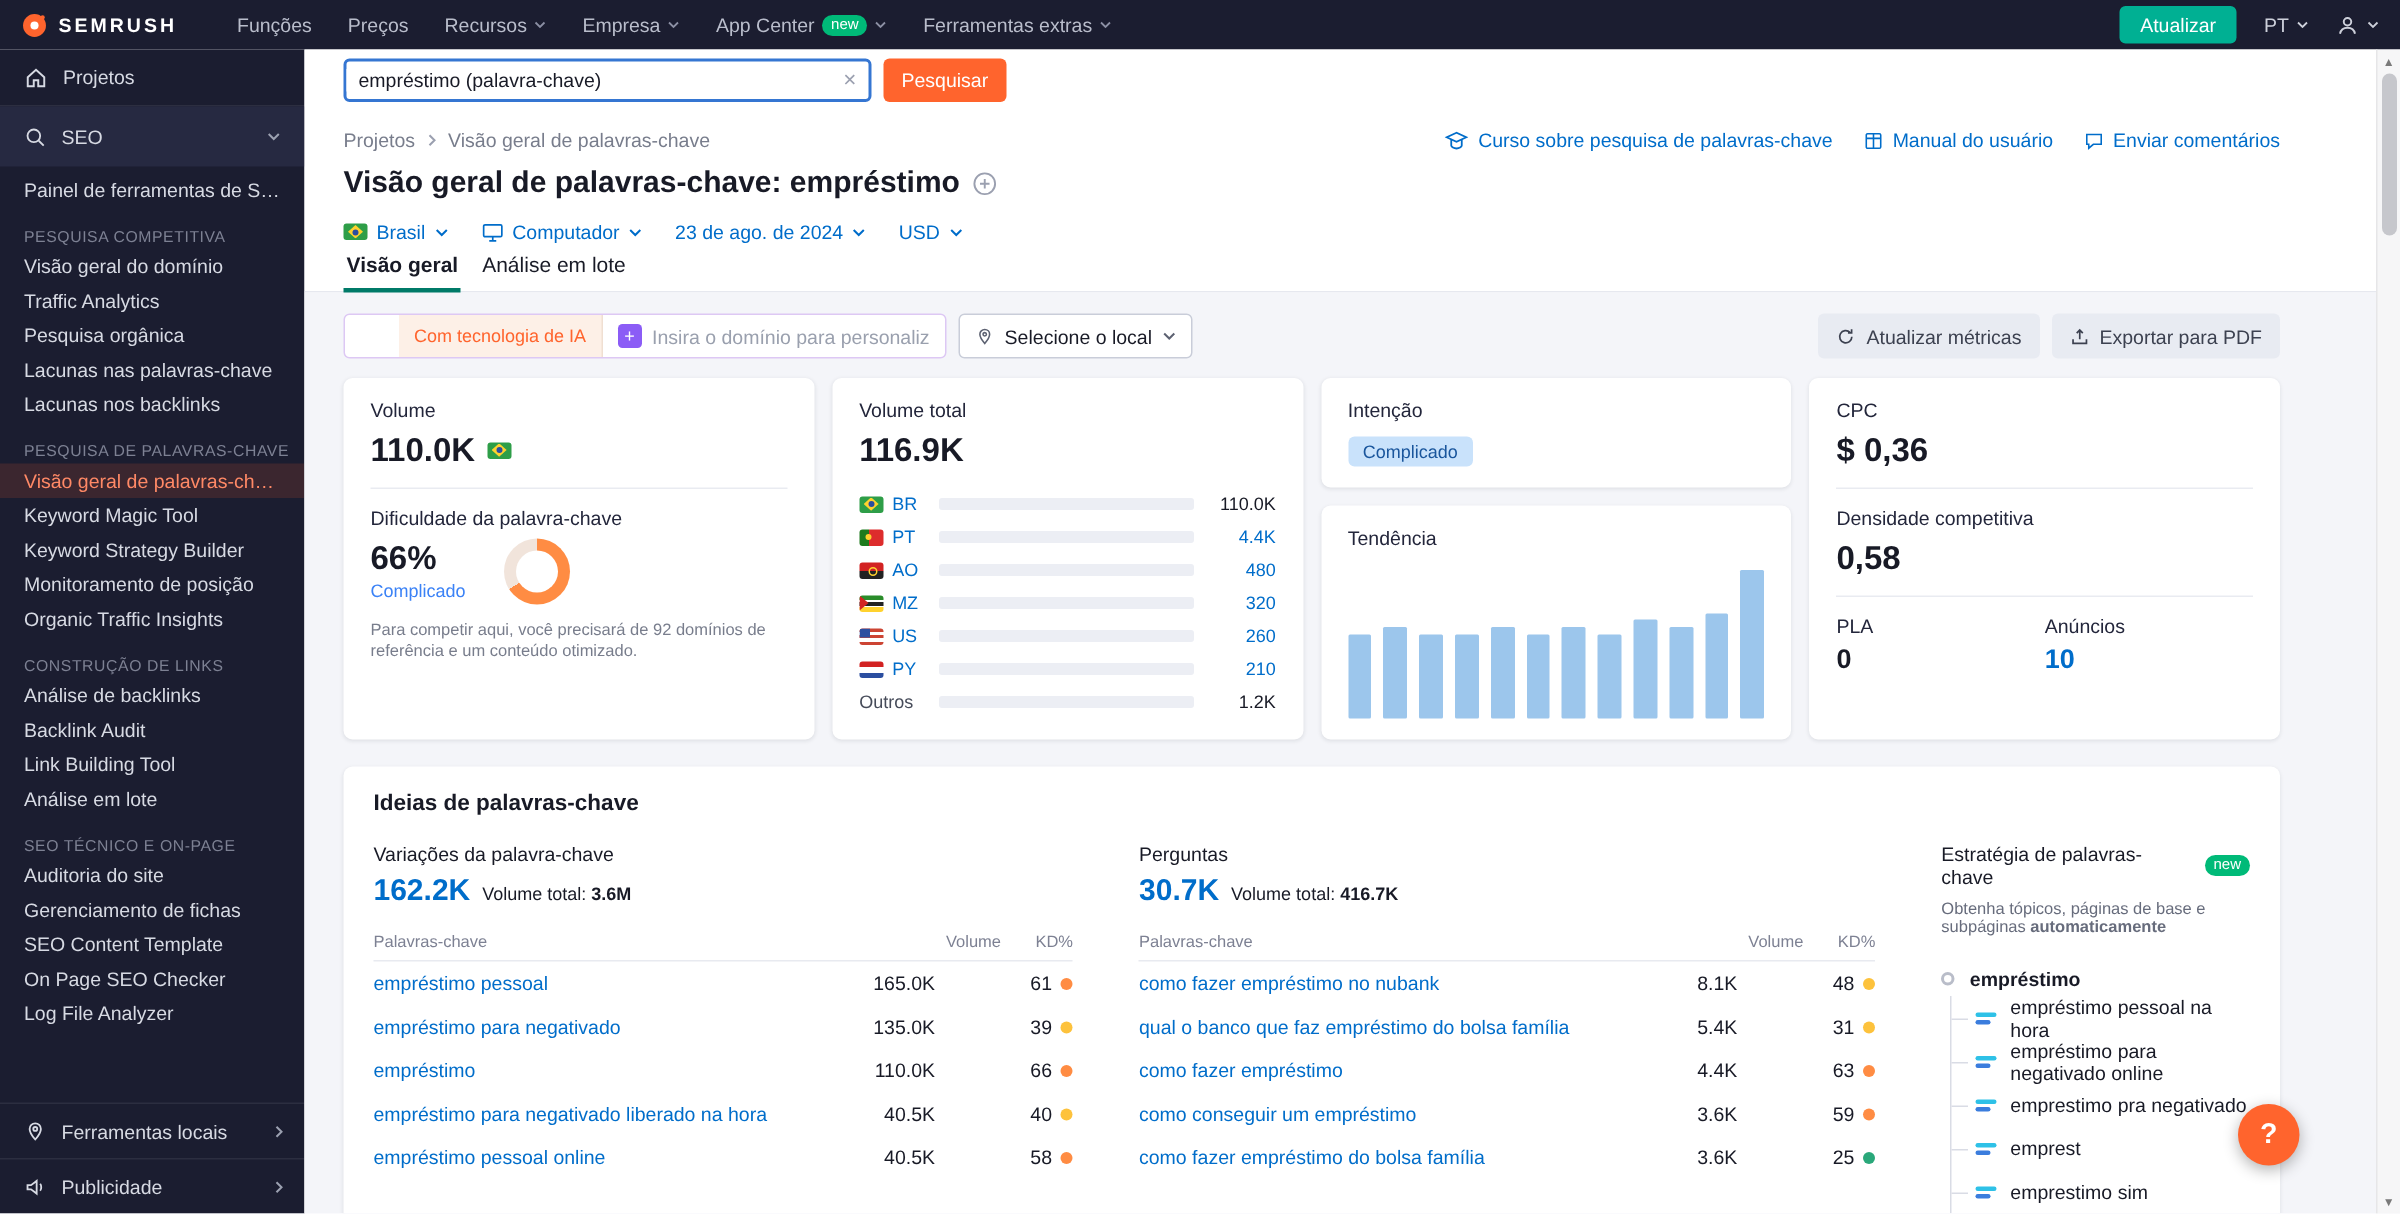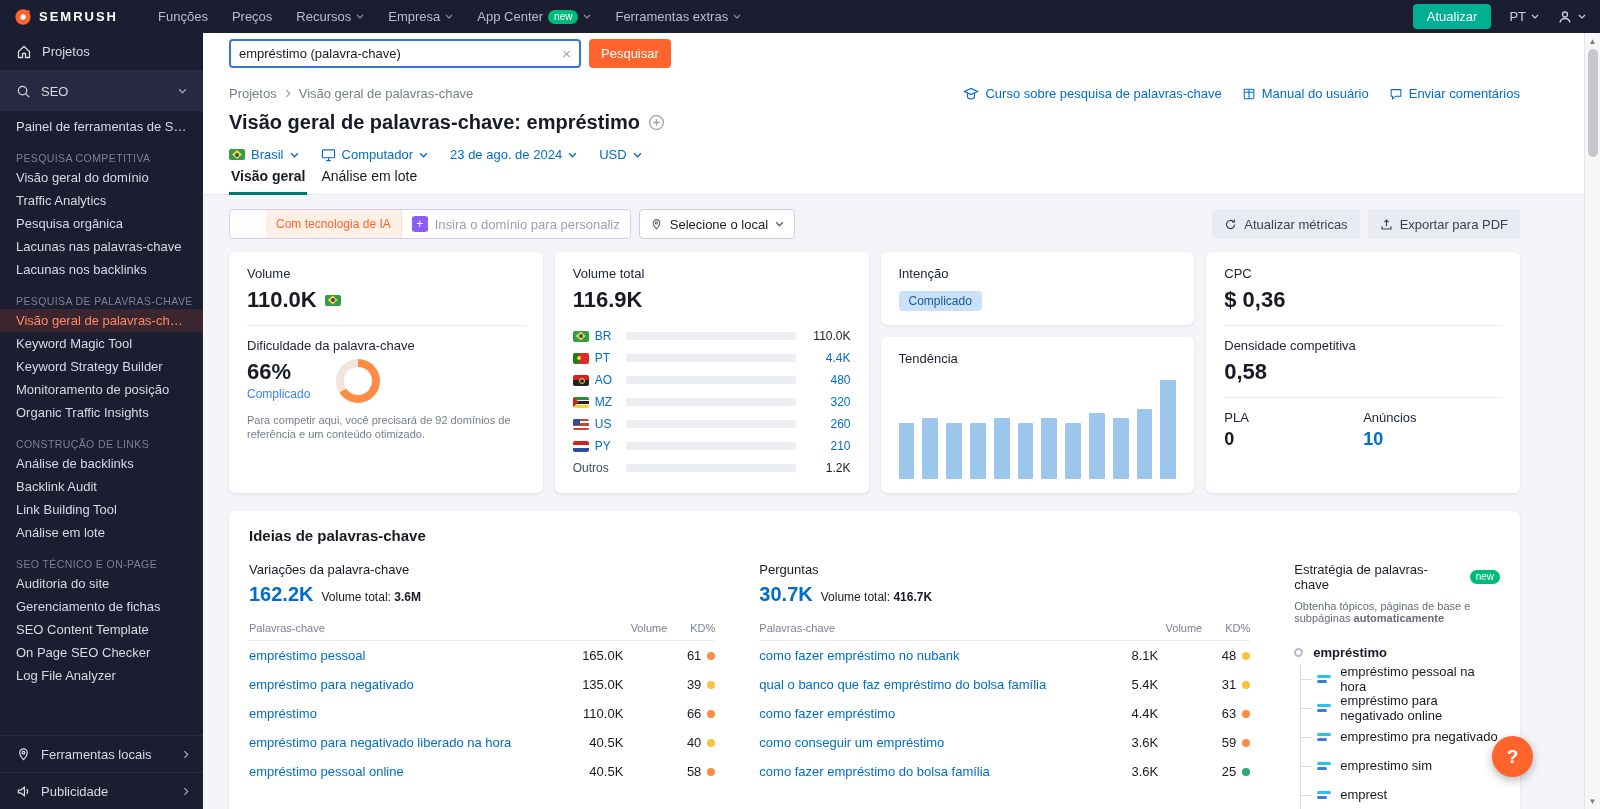--- a/index.html
+++ b/index.html
@@ -699,28 +699,28 @@
                         <i class="a"></i>
                         <i class="b"></i>
                       </span>
                       <span>emprestimo pra negativado</span>
                     </div>
                     <div class="tree-child">
                       <span class="kw-icon">
                         <i class="a"></i>
                         <i class="b"></i>
                       </span>
-                      <span>emprestimo sim</span>
+                      <span>emprest</span>
                     </div>
                     <div class="tree-child">
                       <span class="kw-icon">
                         <i class="a"></i>
                         <i class="b"></i>
                       </span>
-                      <span>emprest</span>
+                      <span>emprestimo sim</span>
                     </div>
                   </div>
               </div>
             </div>
 
           </div>
         </div>
       </div>
 
       <button class="help-fab">?</button>

